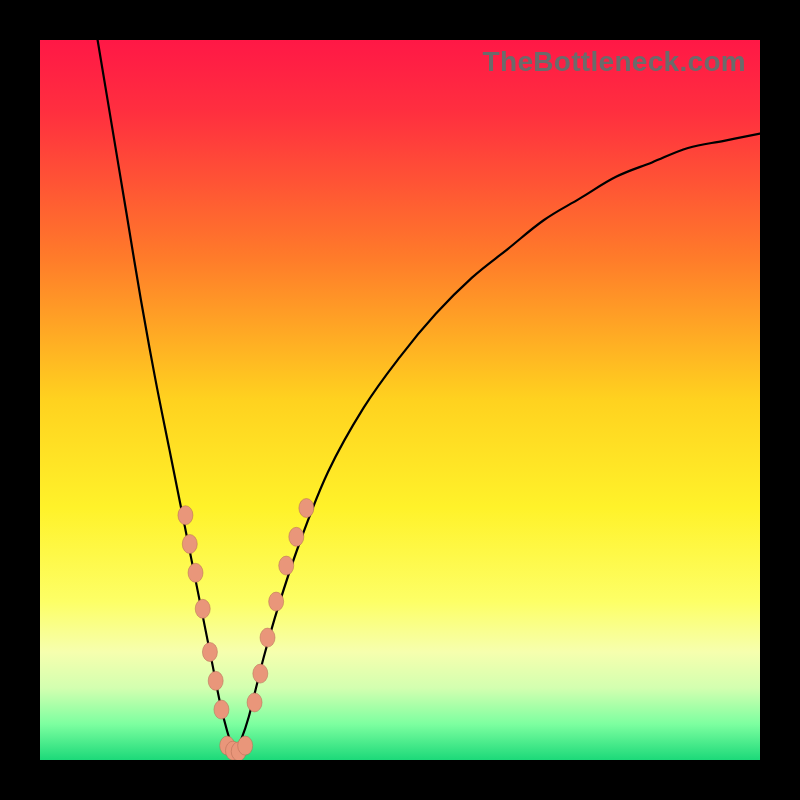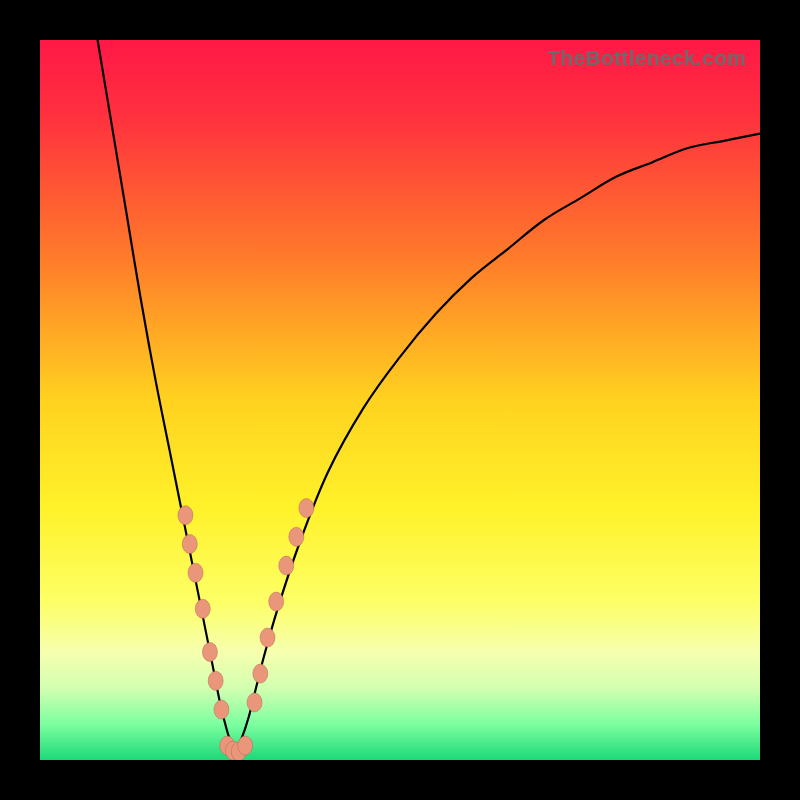--- a/index.html
+++ b/index.html
@@ -26,21 +26,21 @@
   }
   .gradient {
     position: absolute;
     inset: 0;
   }
   .watermark {
     position: absolute;
     top: 6px;
     right: 14px;
     font-family: Arial, Helvetica, sans-serif;
-    font-size: 21px;
+    font-size: 28px;
     font-weight: 600;
     color: #6b6b6b;
     letter-spacing: 0.3px;
     user-select: none;
   }
   svg.curve {
     position: absolute;
     inset: 0;
   }
 </style>

